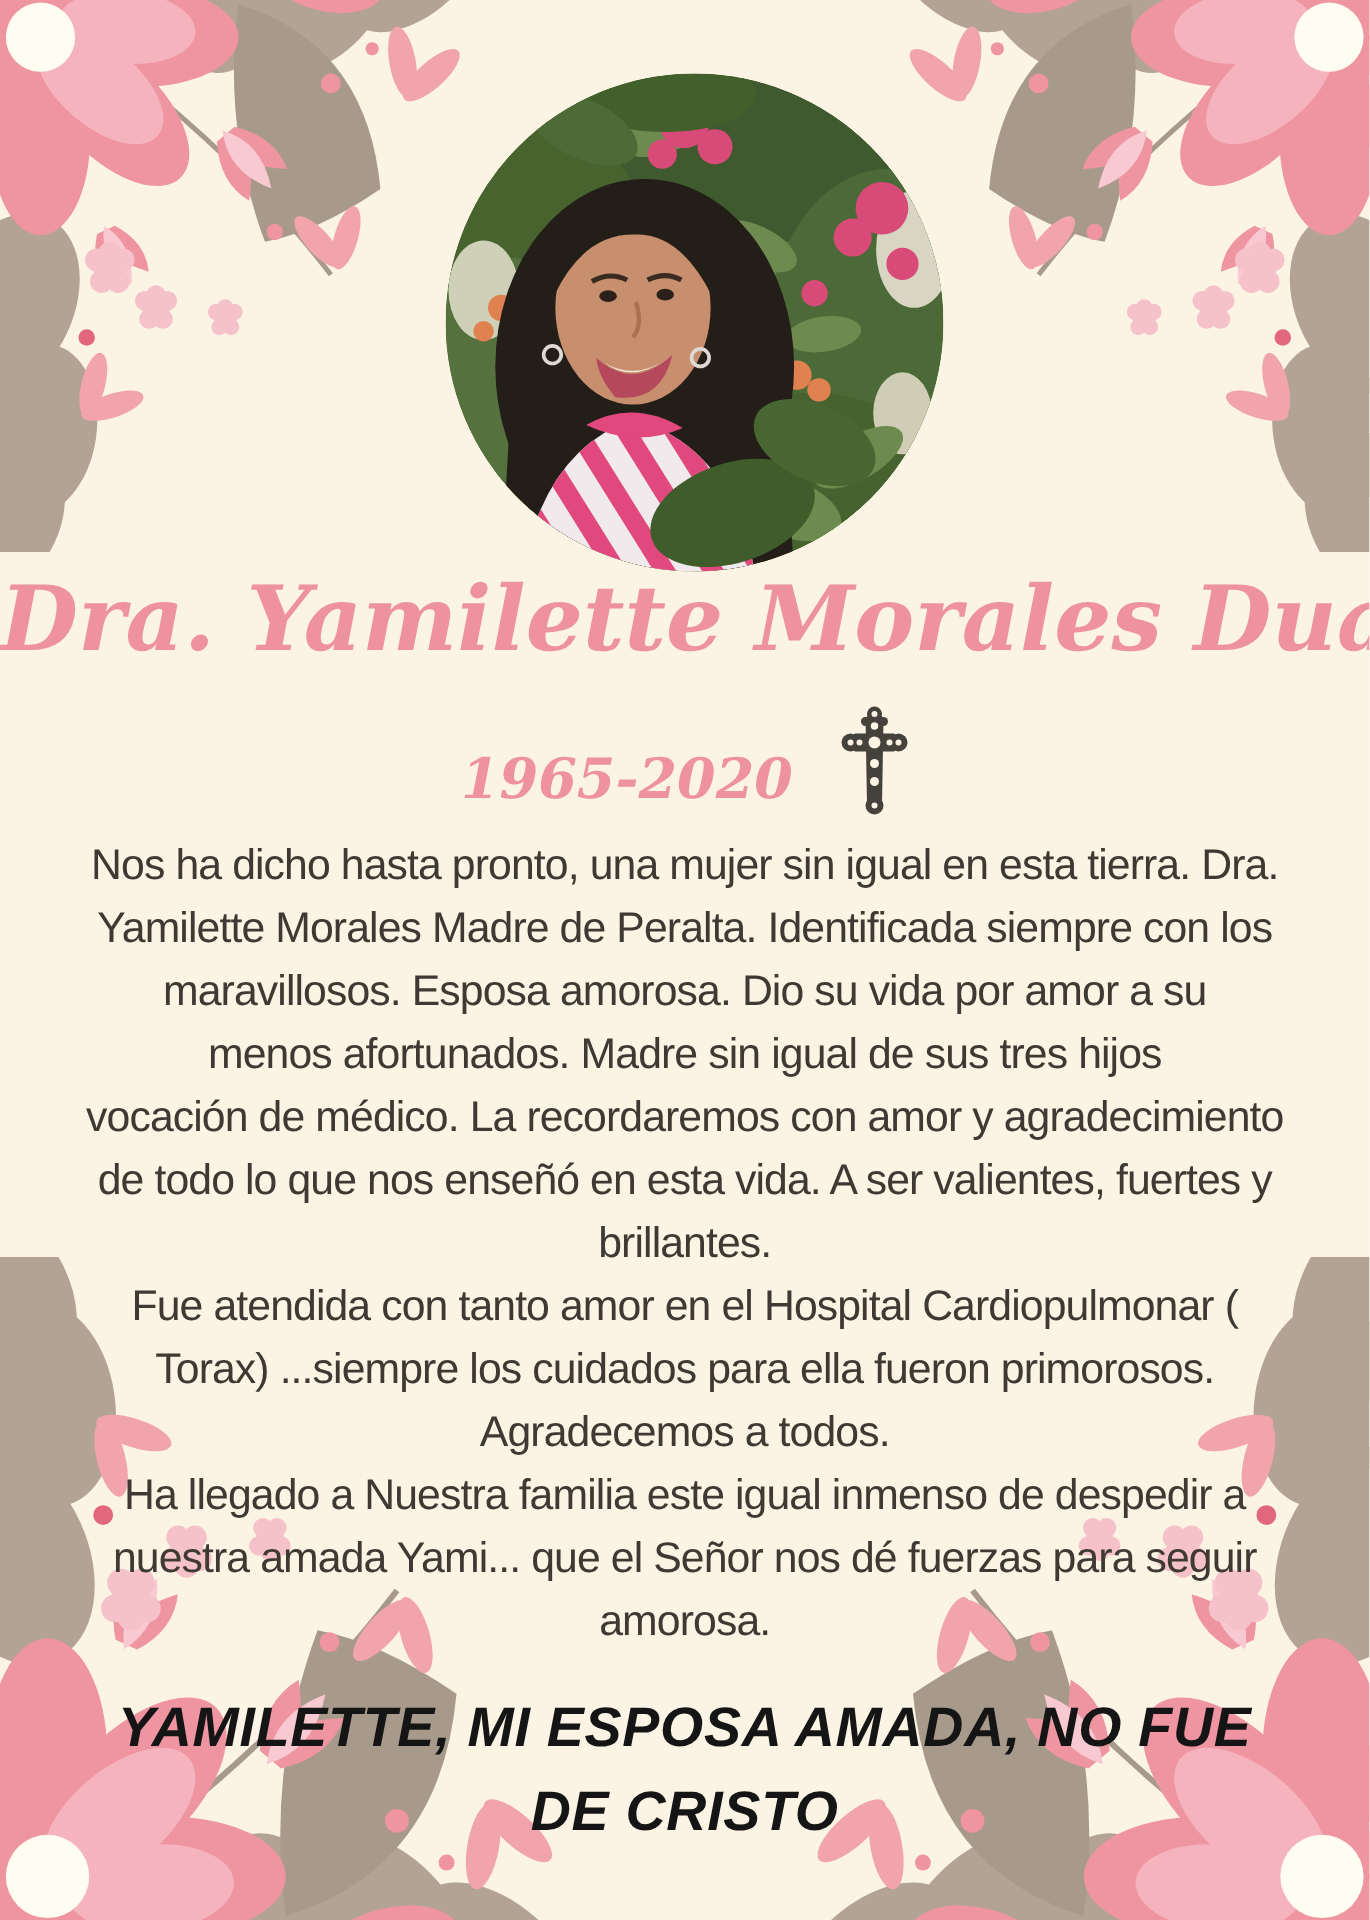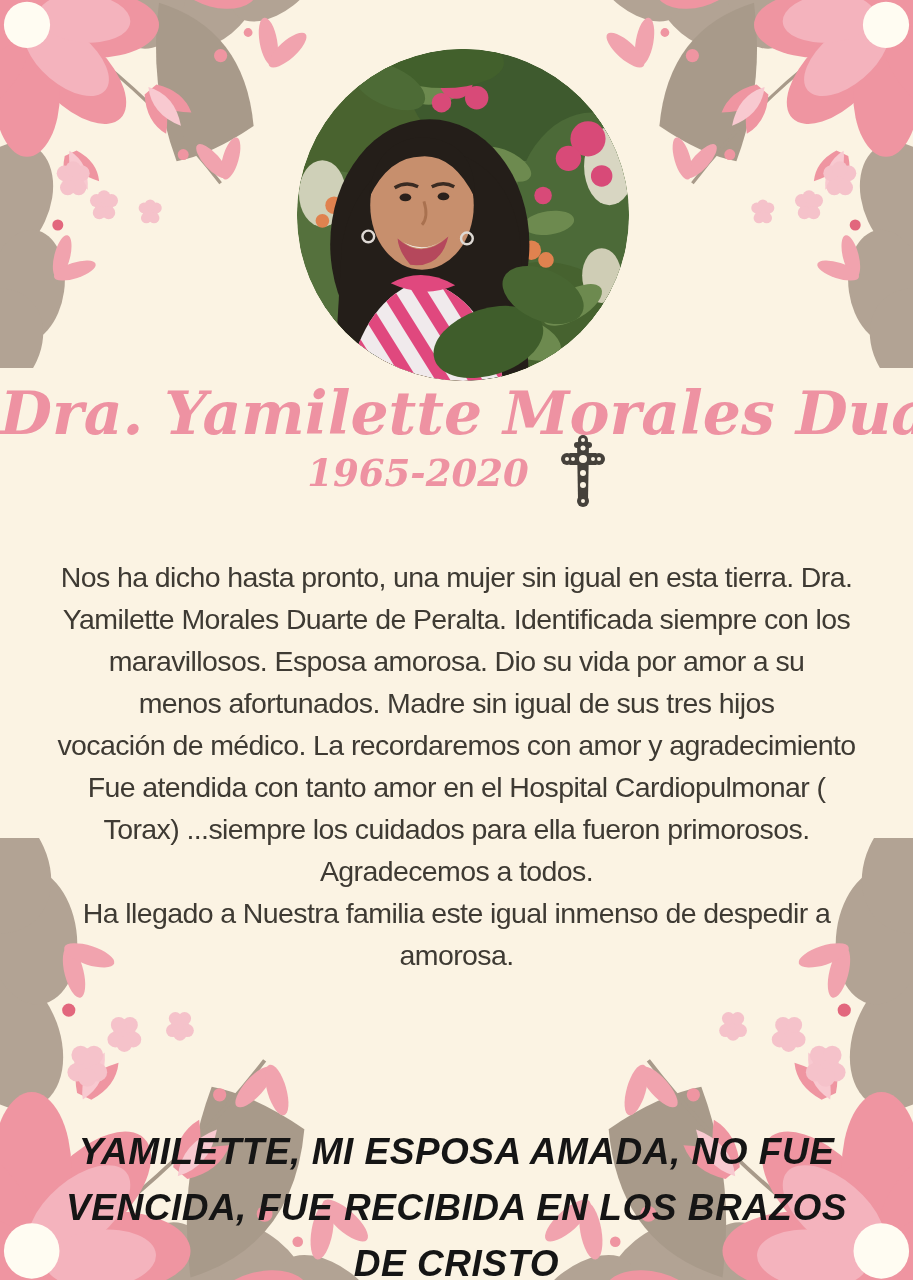--- a/index.html
+++ b/index.html
@@ -26,22 +26,22 @@
   .title{
     position:absolute;top:378px;left:0;right:0;z-index:3;
     text-align:center;
     font-family:"DejaVu Serif",serif;
     font-style:italic;font-weight:bold;
     font-size:60px;letter-spacing:0px;
     color:#ee92a2;
     white-space:nowrap;
   }
   .dates-row{
-    position:absolute;top:436px;left:0;right:0;z-index:3;
-    display:flex;justify-content:center;align-items:center;gap:31px;
+    position:absolute;top:472px;left:0;right:0;z-index:3;
+    display:flex;justify-content:center;align-items:flex-end;gap:31px;
   }
   .dates{
     font-family:"DejaVu Serif",serif;
     font-style:italic;font-weight:bold;
     font-size:37px;color:#ee92a2;line-height:54px;
   }
   .cross{width:46px;height:76px;margin-top:-2px;}
   
   .body-text{
     position:absolute;top:556px;left:0;right:0;z-index:3;
@@ -269,30 +269,32 @@
         <circle cx="7" cy="25" r="2"></circle>
           <circle cx="39" cy="25" r="2"></circle>
         <circle cx="23" cy="67" r="2"></circle>
           <circle cx="23" cy="6" r="2"></circle>
       </g>
     </svg>
   </div>
 
   <div class="body-text">
     <div class="line">Nos ha dicho hasta pronto, una mujer sin igual en esta tierra. Dra.</div>
-    <div class="line">Yamilette Morales Duarte de Peralta. Identificada siempre con los</div>
+    <div class="line">Yamilette Morales Madre de Peralta. Identificada siempre con los</div>
     <div class="line">maravillosos. Esposa amorosa. Dio su vida por amor a su</div>
     <div class="line">menos afortunados. Madre sin igual de sus tres hijos</div>
     <div class="line">vocación de médico. La recordaremos con amor y agradecimiento</div>
+    <div class="line">de todo lo que nos enseñó en esta vida. A ser valientes, fuertes y</div>
+    <div class="line">brillantes.</div>
     <div class="line">Fue atendida con tanto amor en el Hospital  Cardiopulmonar (</div>
     <div class="line">Torax) ...siempre los cuidados para ella fueron primorosos.</div>
     <div class="line">Agradecemos a todos.</div>
     <div class="line">Ha llegado a Nuestra familia este igual inmenso de despedir a</div>
+    <div class="line">nuestra amada Yami... que el Señor nos dé fuerzas para seguir</div>
     <div class="line">amorosa.</div>
   </div>
 
   <div class="memorial">
     <div class="line">YAMILETTE, MI ESPOSA AMADA, NO FUE</div>
-    <div class="line">VENCIDA, FUE RECIBIDA EN LOS BRAZOS</div>
     <div class="line">DE CRISTO</div>
   </div>
 
 </div>
 
 </body></html>

